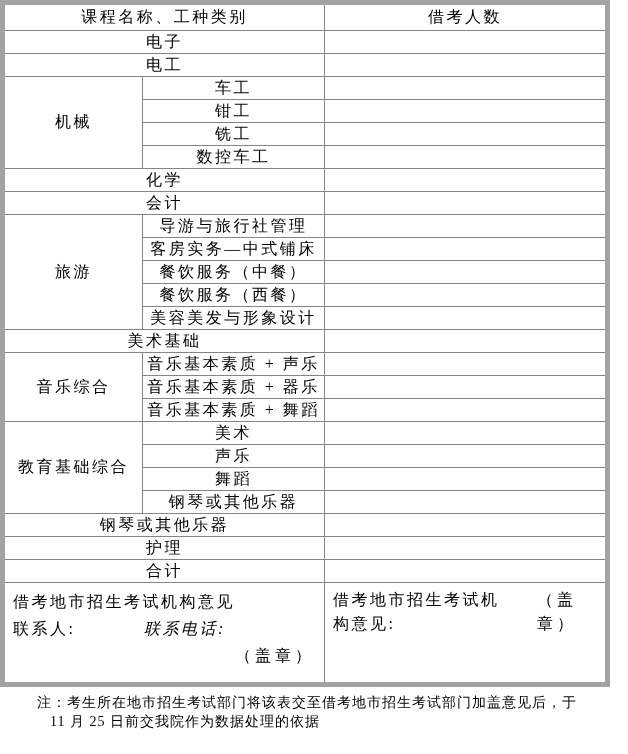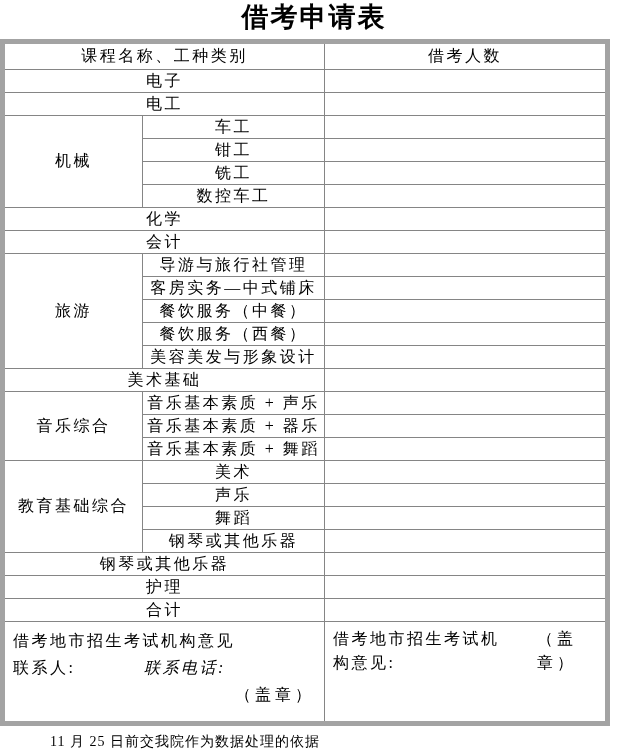--- a/index.html
+++ b/index.html
@@ -80,21 +80,20 @@
     line-height: 19px;
     letter-spacing: 1px;
   }
   .note .line1 { text-indent: -13px; }
 </style>
 </head>
 <body>
 
 <div class="page">
 
-  <div class="doc-title">借考申请表</div>
 
   <table class="app-table">
     <colgroup>
       <col class="col-a">
       <col class="col-b">
       <col class="col-c">
     </colgroup>
     <thead>
       <tr>
         <td class="th" colspan="2">课程名称、工种类别</td>
@@ -219,16 +218,17 @@
           <div class="footer-right-inner">
             <div>借考地市招生考试机构意见:</div>
             <div class="seal-right">（盖章）</div>
           </div>
         </td>
       </tr>
     </tfoot>
   </table>
 
   <div class="note">
+    <div class="line1">注：考生所在地市招生考试部门将该表交至借考地市招生考试部门加盖意见后，于</div>
     <div class="line2">11 月 25 日前交我院作为数据处理的依据</div>
   </div>
 
 </div>
 
 </body></html>

